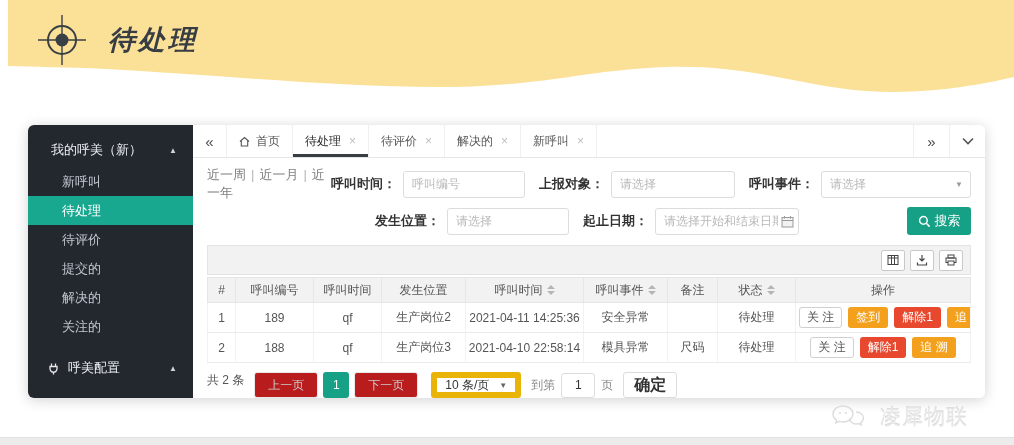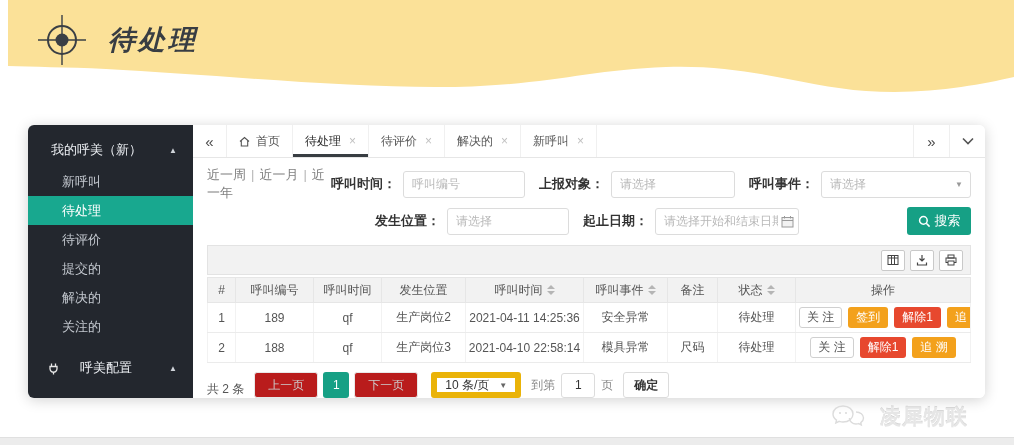--- a/index.html
+++ b/index.html
@@ -19,21 +19,21 @@
   .card {
     position:absolute; left:28px; top:125px; width:957px; height:273px;
     background:#fff; border-radius:6px; overflow:hidden; display:flex;
     box-shadow:0 2px 14px rgba(0,0,0,.18);
   }
 
   
   .sidebar { width:165px; background:#23272e; padding-top:8px; flex:none; }
   .sb-group {
     height:34px; display:flex; align-items:center; padding:0 16px 0 23px;
-    color:#eceff3; font-size:13px; cursor:default;gap:12px;
+    color:#eceff3; font-size:13px; cursor:default;
   }
   .sb-group .sb-glabel { flex:1; }
   .sb-group .sb-ic { margin-right:8px; margin-left:-4px; display:inline-flex; }
   .sb-caret { font-size:8px; color:#d0d4da; }
   .sb-item {
     height:29px; line-height:29px; padding-left:34px;
     color:#c3c8cf; font-size:13px; cursor:pointer;
   }
   .sb-item.active { background:#18a88f; color:#fff; }
   .sb-gap { height:10px; }
@@ -102,33 +102,33 @@
   .sort .down { border-top:4px solid #b5b5b5; }
   .act-btn {
     display:inline-block; height:21px; line-height:19px; padding:0 7px; margin:0 3px;
     border-radius:3px; font-size:12px; cursor:pointer; border:1px solid transparent; font-family:inherit;
   }
   .act-btn.plain { background:#fff; border-color:#d0d0d0; color:#555; }
   .act-btn.orange { background:#f3a11c; color:#fff; }
   .act-btn.red { background:#e7482e; color:#fff; }
 
   
-  .pager { margin:9px 14px 0; display:flex; align-items:flex-end; font-size:12px; color:#555; flex:none; }
+  .pager { margin:9px 14px 0; display:flex; align-items:flex-start; font-size:12px; color:#555; flex:none; }
   .pg-total { margin-right:10px; }
   .pg-btn { height:26px; line-height:24px; padding:0 13px; border:1px solid #e8e8e8; background:#b91c1c; color:#ccc; border-radius:3px; margin-right:5px; cursor:default; }
   .pg-num { width:26px; height:26px; line-height:26px; text-align:center; background:#16a085; color:#fff; border-radius:3px; margin-right:5px; cursor:pointer; }
   .pg-size { height:26px; border:6px solid #eab308; border-radius:3px; padding:0 8px; display:flex; align-items:center; gap:10px; color:#333; margin:0 10px 0 8px; cursor:pointer; }
   .pg-size .dd { font-size:8px; color:#666; }
   .pg-goto { display:flex; align-items:center; gap:6px; color:#8a8a8a; }
   .pg-input { width:34px; height:25px; border:1px solid #dcdcdc; border-radius:3px; text-align:center; font-size:12px; color:#333; outline:none; font-family:inherit; }
-  .pg-ok { height:26px; padding:0 10px; border:1px solid #dcdcdc; border-radius:3px; background:#fff; color:#333; font-weight:bold; margin-left:4px; cursor:pointer; font-family:inherit; font-size:12px; }
+  .pg-ok { height:26px; padding:0 10px; border:1px solid #dcdcdc; border-radius:3px; background:#fff; color:#333; font-weight:bold; margin-left:4px; cursor:pointer; font-family:inherit; font-size:16px; }
 
   
   .watermark { position:absolute; right:46px; bottom:14px; display:flex; align-items:center; gap:7px; }
-  .wm-text { font-size:21px; font-weight:bold; color:#e6e6e6; text-shadow:0 1px 0 #fff, 0 -1px 0 #d6d6d6; letter-spacing:1px;margin-left:8px; }
+  .wm-text { font-size:21px; font-weight:normal; color:#e6e6e6; text-shadow:0 1px 0 #fff, 0 -1px 0 #d6d6d6; letter-spacing:1px;margin-left:8px; }
 
   
   .bottom-strip { position:absolute; left:0; bottom:0; width:100%; height:8px; background:#ececec; border-top:1px solid #e0e0e0; }
 </style>
 </head>
 <body>
 
 <div class="banner">
   <svg class="wave" width="1006" height="100" viewBox="0 0 1006 100">
     <path d="M0,0 H1006 V77 C970,85 920,95 858,91 C798,87 740,64 658,67 C578,70 538,86 438,87 C338,88 198,74 98,69 C58,67 24,67 0,66 Z" fill="#fbe198"></path>

